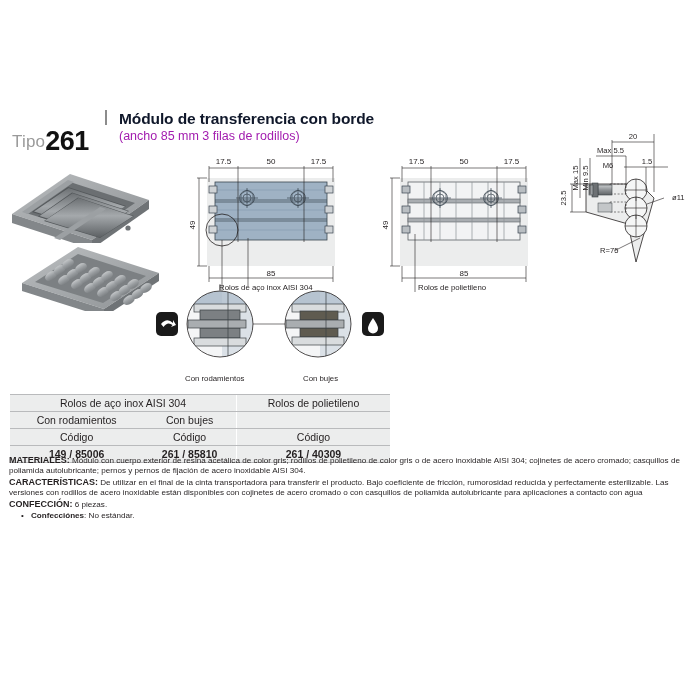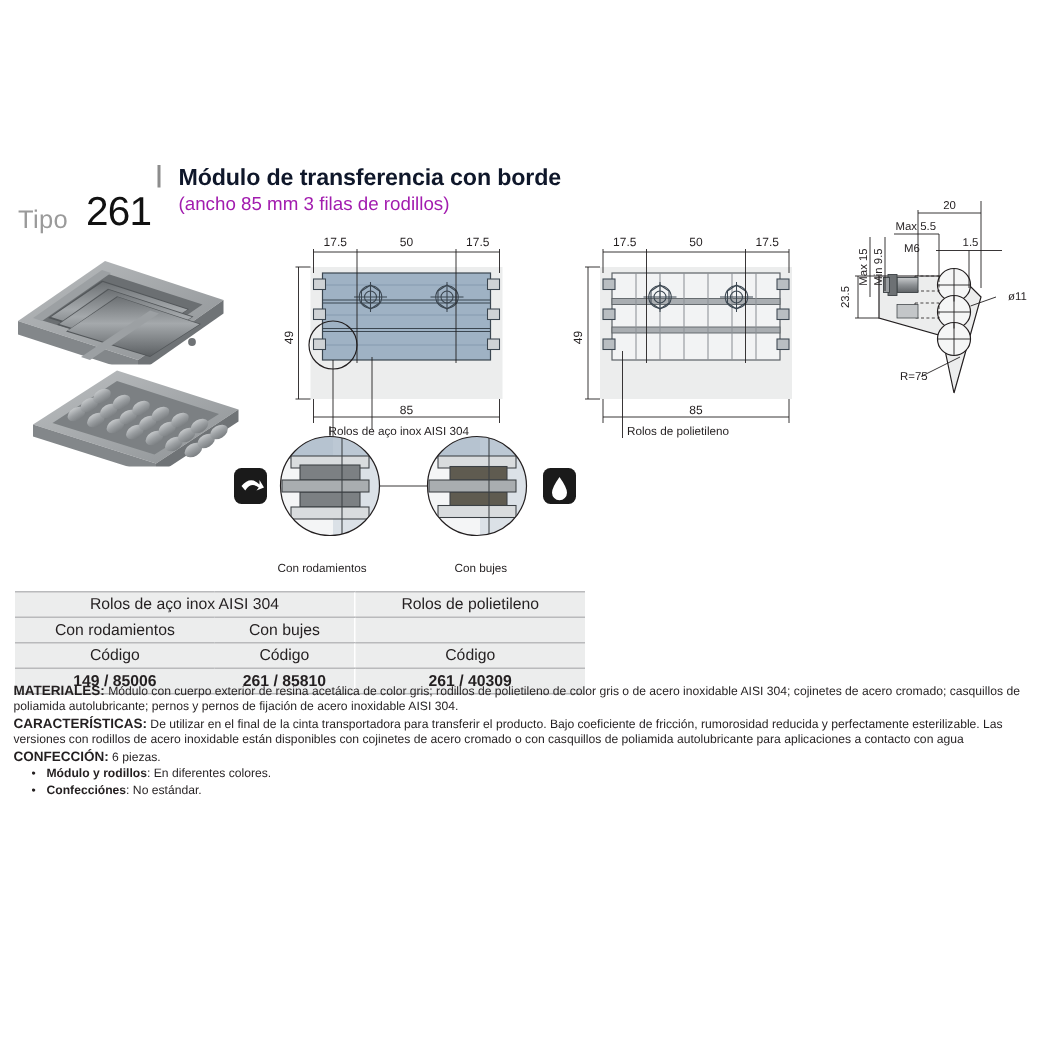--- a/index.html
+++ b/index.html
@@ -7,23 +7,23 @@
     width:700px;height:700px;
     background:#ffffff;
     font-family:"Liberation Sans", sans-serif;
     color:#231f20;
     position:relative;
     overflow:hidden;
   }
   .page{position:absolute;left:0;top:0;width:700px;height:700px;}
 
   
-  .tipo-wrap{position:absolute;left:12px;top:126px;display:flex;align-items:flex-end;gap:12px;}
+  .tipo-wrap{position:absolute;left:12px;top:126px;display:flex;align-items:center;gap:0;}
   .tipo-word{font-size:17px;color:#9a9a9a;letter-spacing:.2px;}
-  .tipo-num{font-size:27px;font-weight:normal;color:#111;letter-spacing:-.5px;}
+  .tipo-num{font-size:27px;font-weight:bold;color:#111;letter-spacing:-.5px;}
 
   .title-bar{position:absolute;left:105px;top:110px;width:2px;height:15px;background:#8c8c8c;}
   .title{position:absolute;left:119px;top:110px;font-size:15.5px;font-weight:bold;color:#0f172a;letter-spacing:-.1px;white-space:nowrap;}
   .subtitle{position:absolute;left:119px;top:129px;font-size:12.5px;color:#a21caf;white-space:nowrap;}
 
   
   .render{position:absolute;}
   #render-steel{left:8px;top:168px;width:145px;height:75px;}
   #render-poly{left:18px;top:243px;width:145px;height:68px;}
 
@@ -441,21 +441,18 @@
       <b class="lead">MATERIALES:</b><span> Módulo con cuerpo exterior de resina acetálica de color gris; rodillos de polietileno de color gris o de acero inoxidable AISI 304; cojinetes de acero cromado; casquillos de poliamida autolubricante; pernos y pernos de fijación de acero inoxidable AISI 304.</span>
     </p>
     <p>
       <b class="lead">CARACTERÍSTICAS:</b><span> De utilizar en el final de la cinta transportadora para transferir el producto. Bajo coeficiente de fricción, rumorosidad reducida y perfectamente esterilizable. Las versiones con rodillos de acero inoxidable están disponibles con cojinetes de acero cromado o con casquillos de poliamida autolubricante para aplicaciones a contacto con agua</span>
     </p>
     <p>
       <b class="lead">CONFECCIÓN:</b><span> 6 piezas.</span>
     </p>
     <ul class="orders">
       <li>
-        <b>Módulo y rodillos</b><span>: En diferentes colores.</span>
-      </li>
-      <li>
         <b>Confecciónes</b><span>: No estándar.</span>
       </li>
     </ul>
   </div>
 
 </div>
 
 </body></html>

